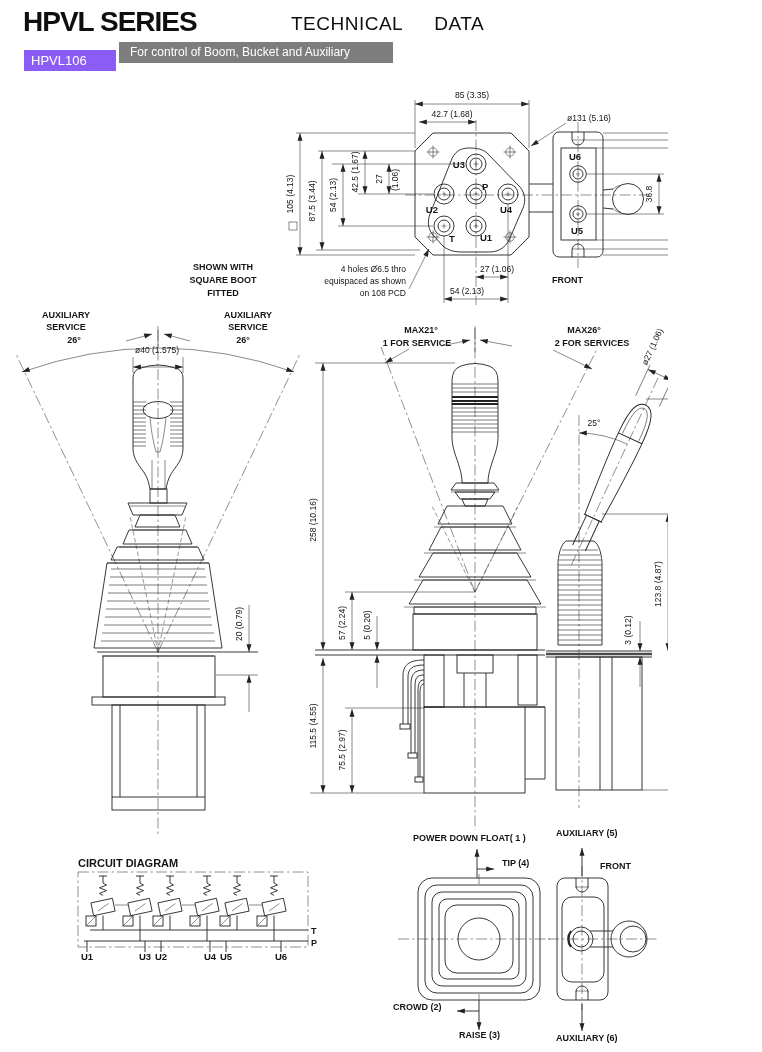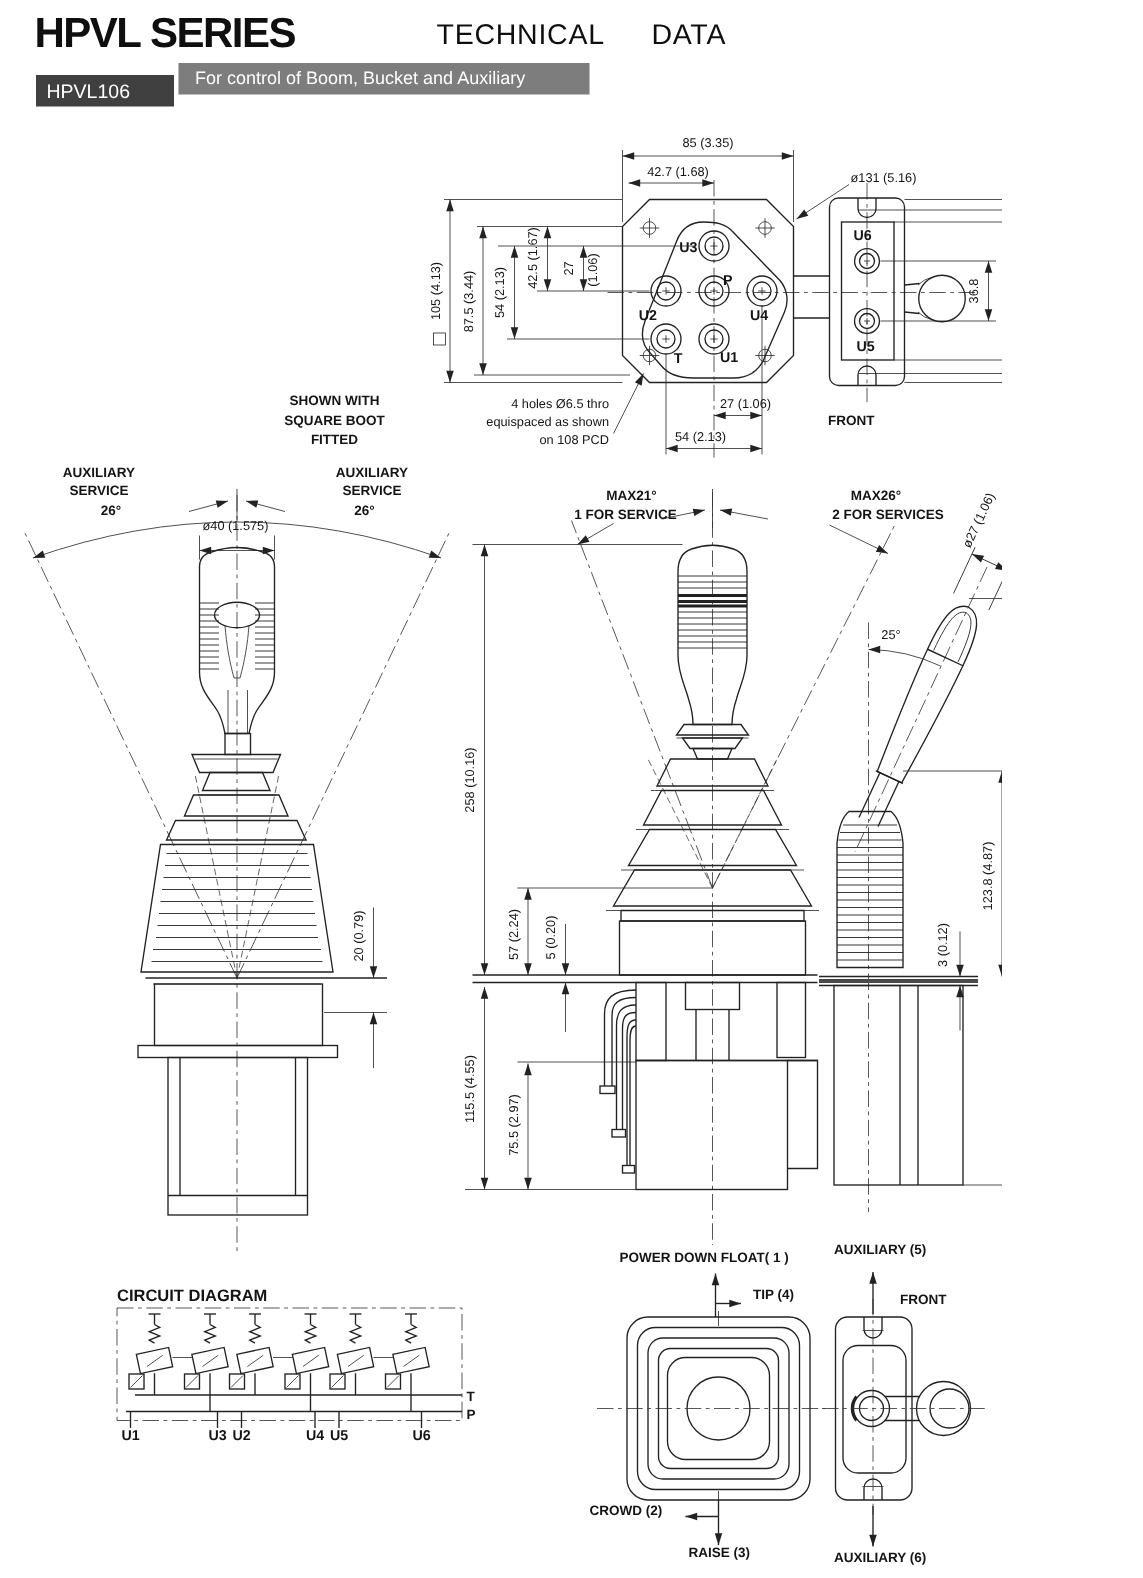--- a/index.html
+++ b/index.html
@@ -2,21 +2,21 @@
 <html><head>
 <meta charset="utf-8">
 <style>
   html,body{margin:0;padding:0;background:#fff;}
   .page{position:relative;width:668px;height:1052px;background:#ffffff;overflow:hidden;
         font-family:"Liberation Sans",sans-serif;}
   .series-title{position:absolute;left:23px;top:6px;font-size:28px;font-weight:bold;
         letter-spacing:-1px;color:#0f0f0f;}
   .tech-title{position:absolute;left:243px;top:13px;font-size:19px;color:#0f0f0f;
         word-spacing:26px;letter-spacing:.5px;margin-left:48px;}
-  .model-badge{position:absolute;left:24px;top:50px;width:92px;height:21px;background:#404040;
+  .model-badge{position:absolute;left:24px;top:50px;width:92px;height:21px;background:#8b5cf6;
         color:#fff;font-size:13px;line-height:21px;padding-left:7px;box-sizing:border-box;}
   .model-desc{position:absolute;left:119px;top:42px;width:274px;height:21px;background:#7d7d7d;
         color:#fff;font-size:12px;line-height:21px;padding-left:11px;box-sizing:border-box;}
   svg{position:absolute;left:0;top:0;}
   .ln{stroke:#222;stroke-width:.9;fill:none;}
   .tn{stroke:#2a2a2a;stroke-width:.55;fill:none;}
   .rib{stroke:#222;stroke-width:.6;fill:none;}
   .thk{stroke:#222;stroke-width:1.9;fill:none;}
   .plate{stroke:#4a4a4a;stroke-width:2.6;fill:none;}
   .cl{stroke:#333;stroke-width:.55;fill:none;stroke-dasharray:11 3 2.5 3;}

